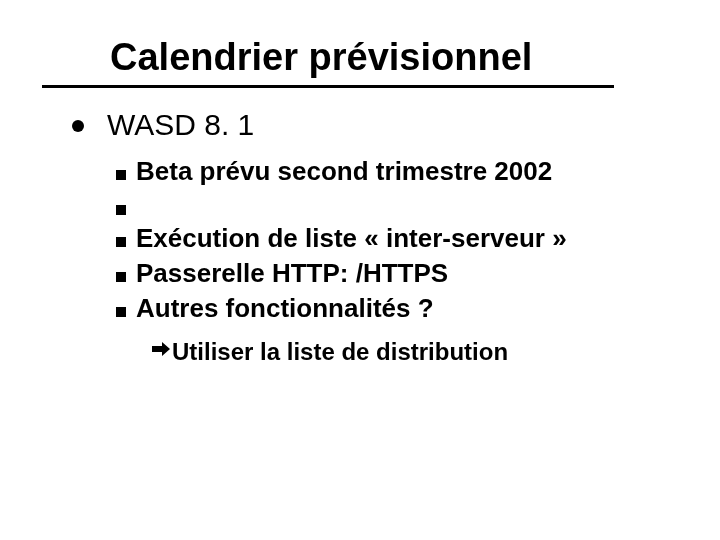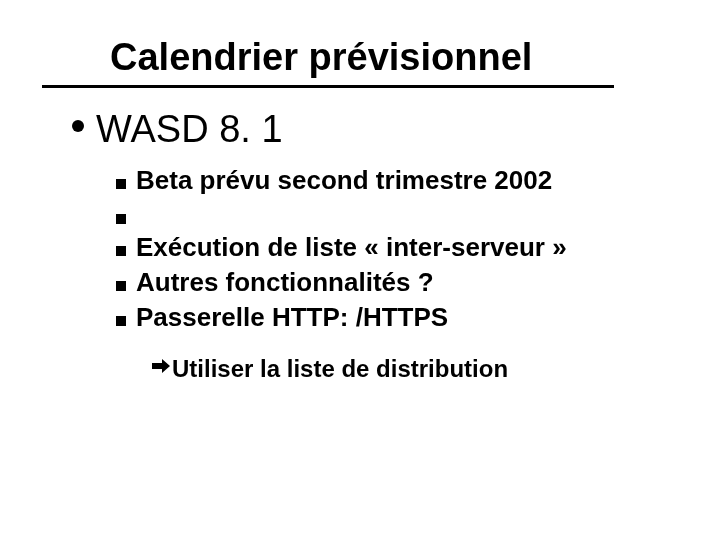--- a/index.html
+++ b/index.html
@@ -34,21 +34,22 @@
   display: flex;
   align-items: flex-start;
   margin-bottom: 14px;
 }
 .level1 .bullet {
   flex: 0 0 auto;
   margin-right: 12px;
   margin-top: 10px;
 }
 .level1 .txt {
-  font-size: 38px;
+  font-size: 30px;
+  margin-left: 11px;
 }
 .circle-bullet {
   width: 12px;
   height: 12px;
   border-radius: 50%;
   background: #000;
   display: inline-block;
 }
 .level2-group {
   padding-left: 44px;
@@ -72,21 +73,21 @@
 .level2 .txt {
   font-size: 26px;
   font-weight: bold;
 }
 .level3-group {
   padding-left: 34px;
 }
 .level3 {
   display: flex;
   align-items: flex-start;
-  margin-top: 22px;
+  margin-top: 14px;
 }
 .level3 .bullet {
   flex: 0 0 auto;
   margin-right: 2px;
   margin-top: 4px;
 }
 .arrow-bullet svg {
   display: block;
 }
 .level3 .txt {
@@ -116,25 +117,25 @@
       </div>
       <div class="level2">
         <span class="bullet"><span class="square-bullet"></span></span>
       </div>
       <div class="level2">
         <span class="bullet"><span class="square-bullet"></span></span>
         <span class="txt">Exécution de liste « inter-serveur »</span>
       </div>
       <div class="level2">
         <span class="bullet"><span class="square-bullet"></span></span>
-        <span class="txt">Autres fonctionnalités ?</span>
+        <span class="txt">Passerelle HTTP: /HTTPS</span>
       </div>
       <div class="level2">
         <span class="bullet"><span class="square-bullet"></span></span>
-        <span class="txt">Passerelle HTTP: /HTTPS</span>
+        <span class="txt">Autres fonctionnalités ?</span>
       </div>
 
       <div class="level3-group">
         <div class="level3">
           <span class="bullet arrow-bullet">
             <svg width="20" height="20" viewBox="0 0 20 20">
                 <path d="M2 4 L12 4 L12 0 L20 7 L12 14 L12 10 L2 10 Z" fill="#000"></path>
               </svg>
           </span>
           <span class="txt">Utiliser la liste de distribution</span>

